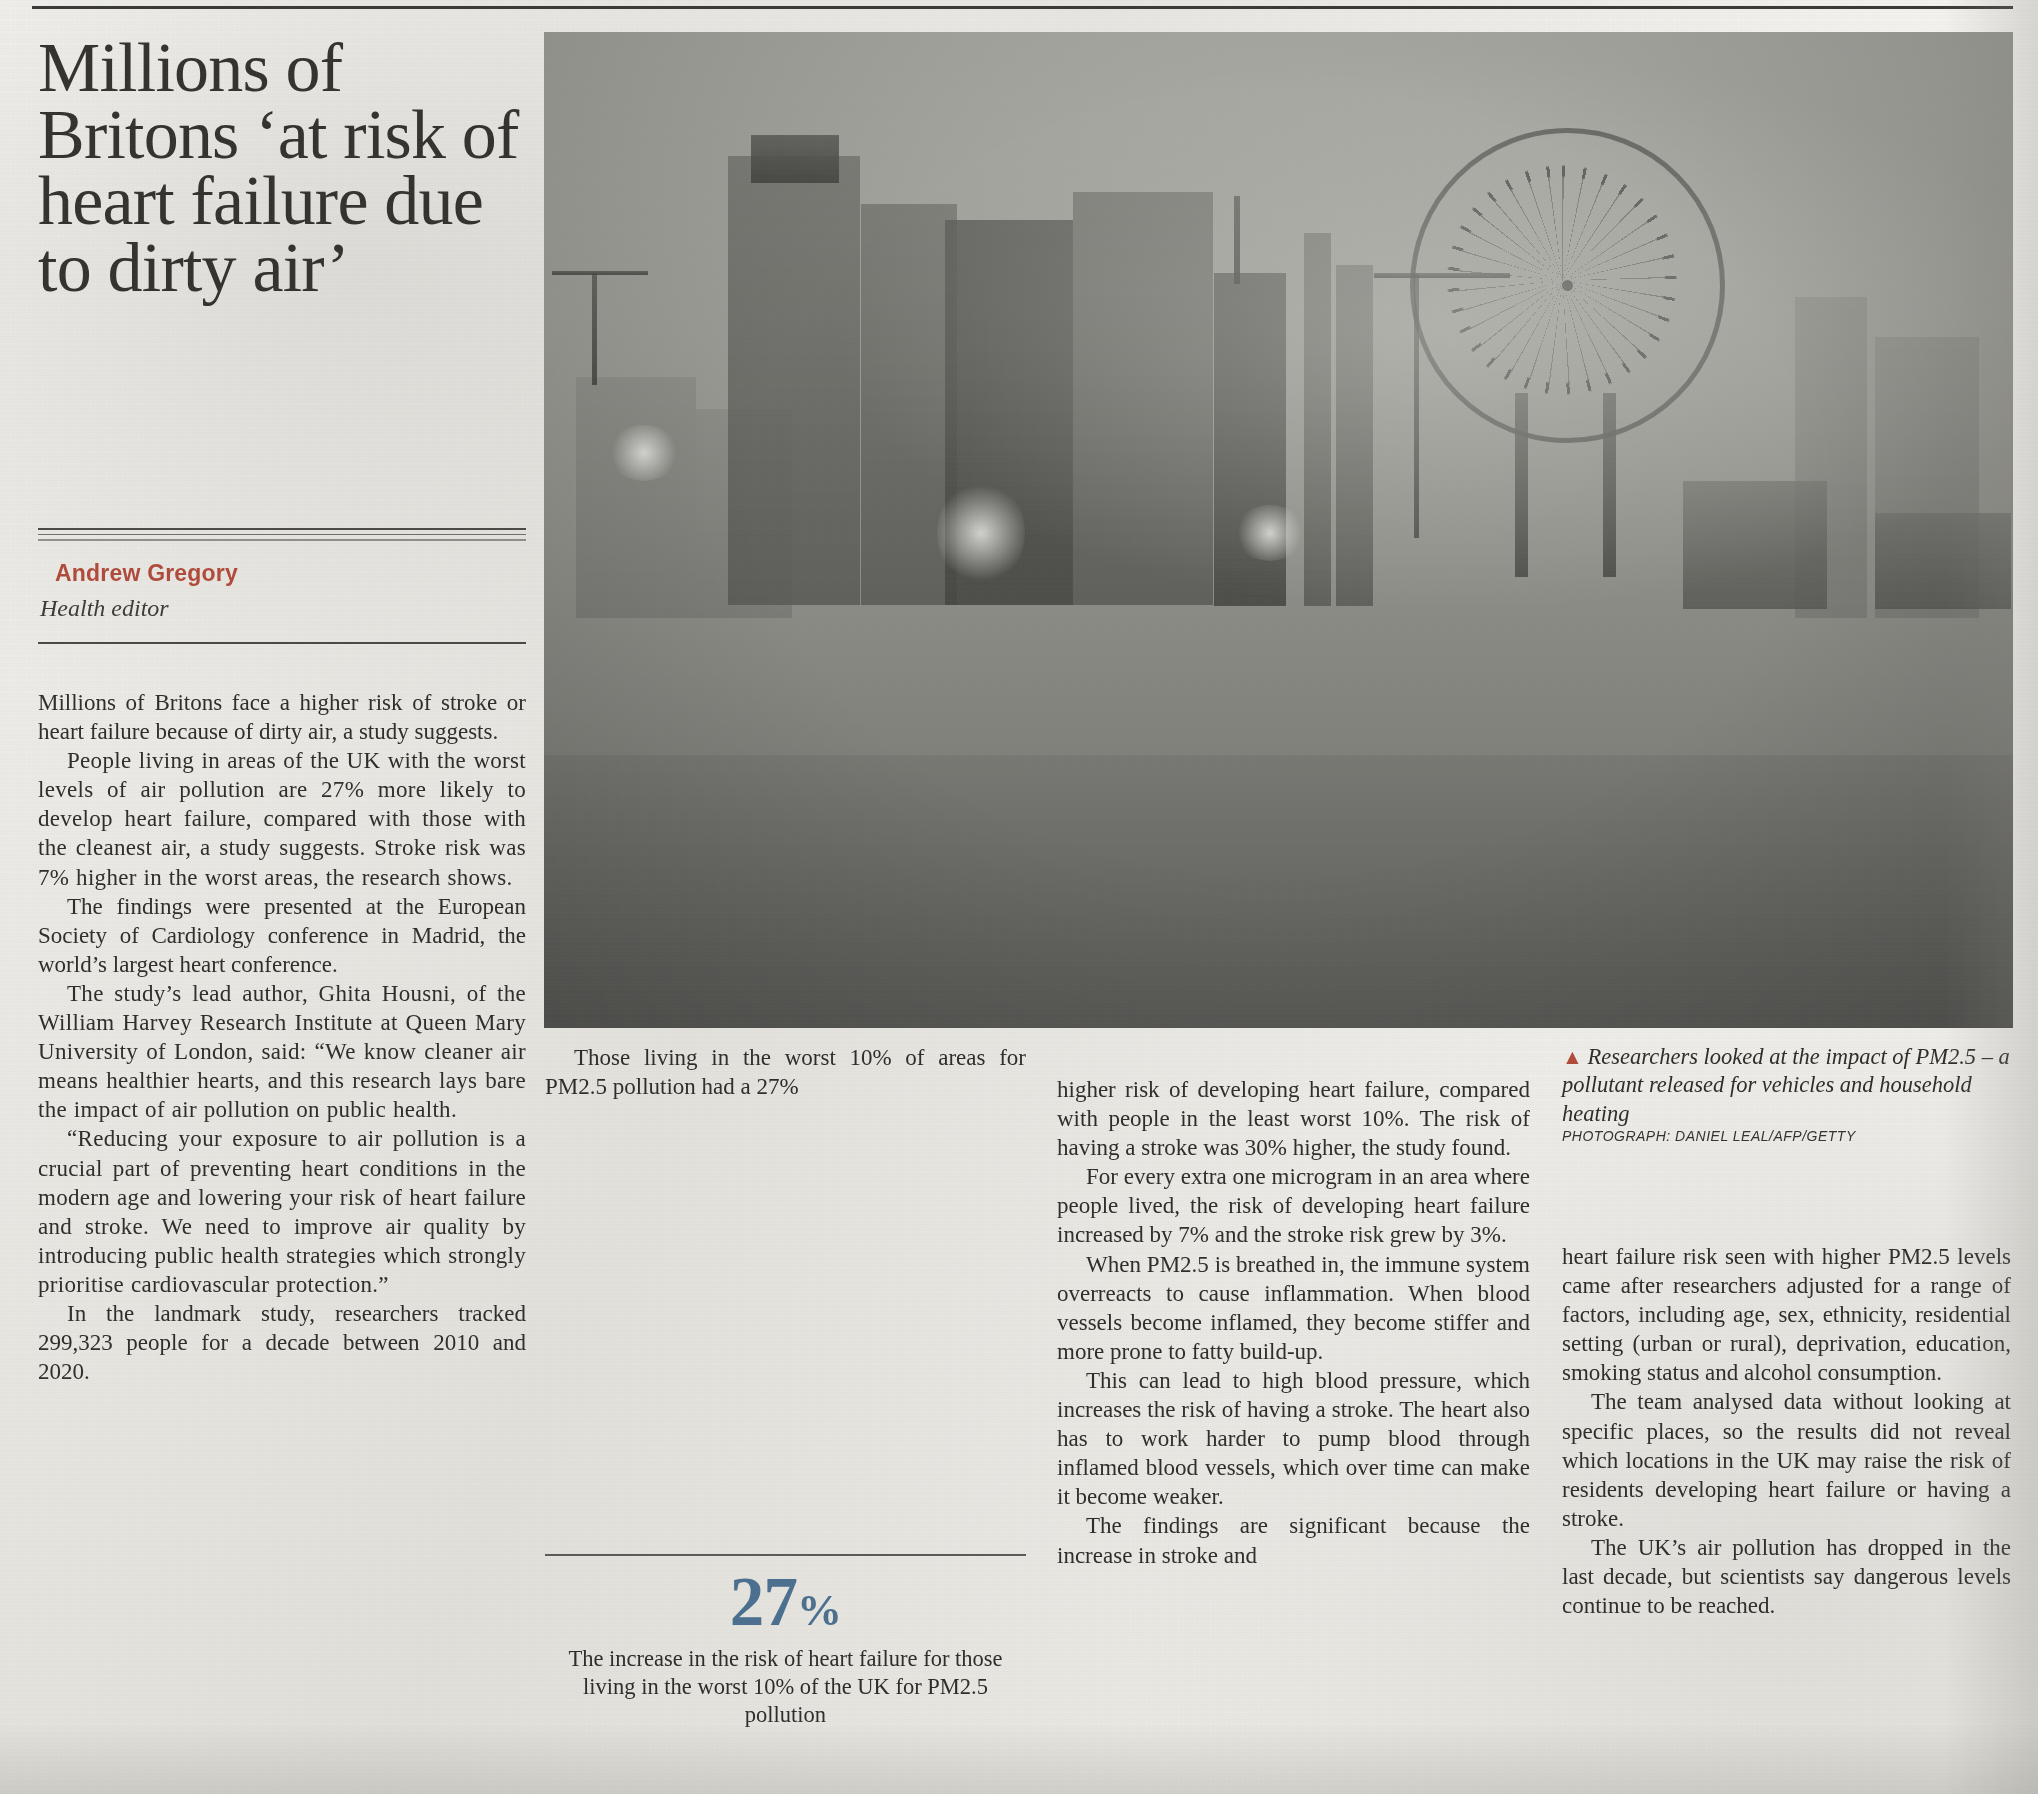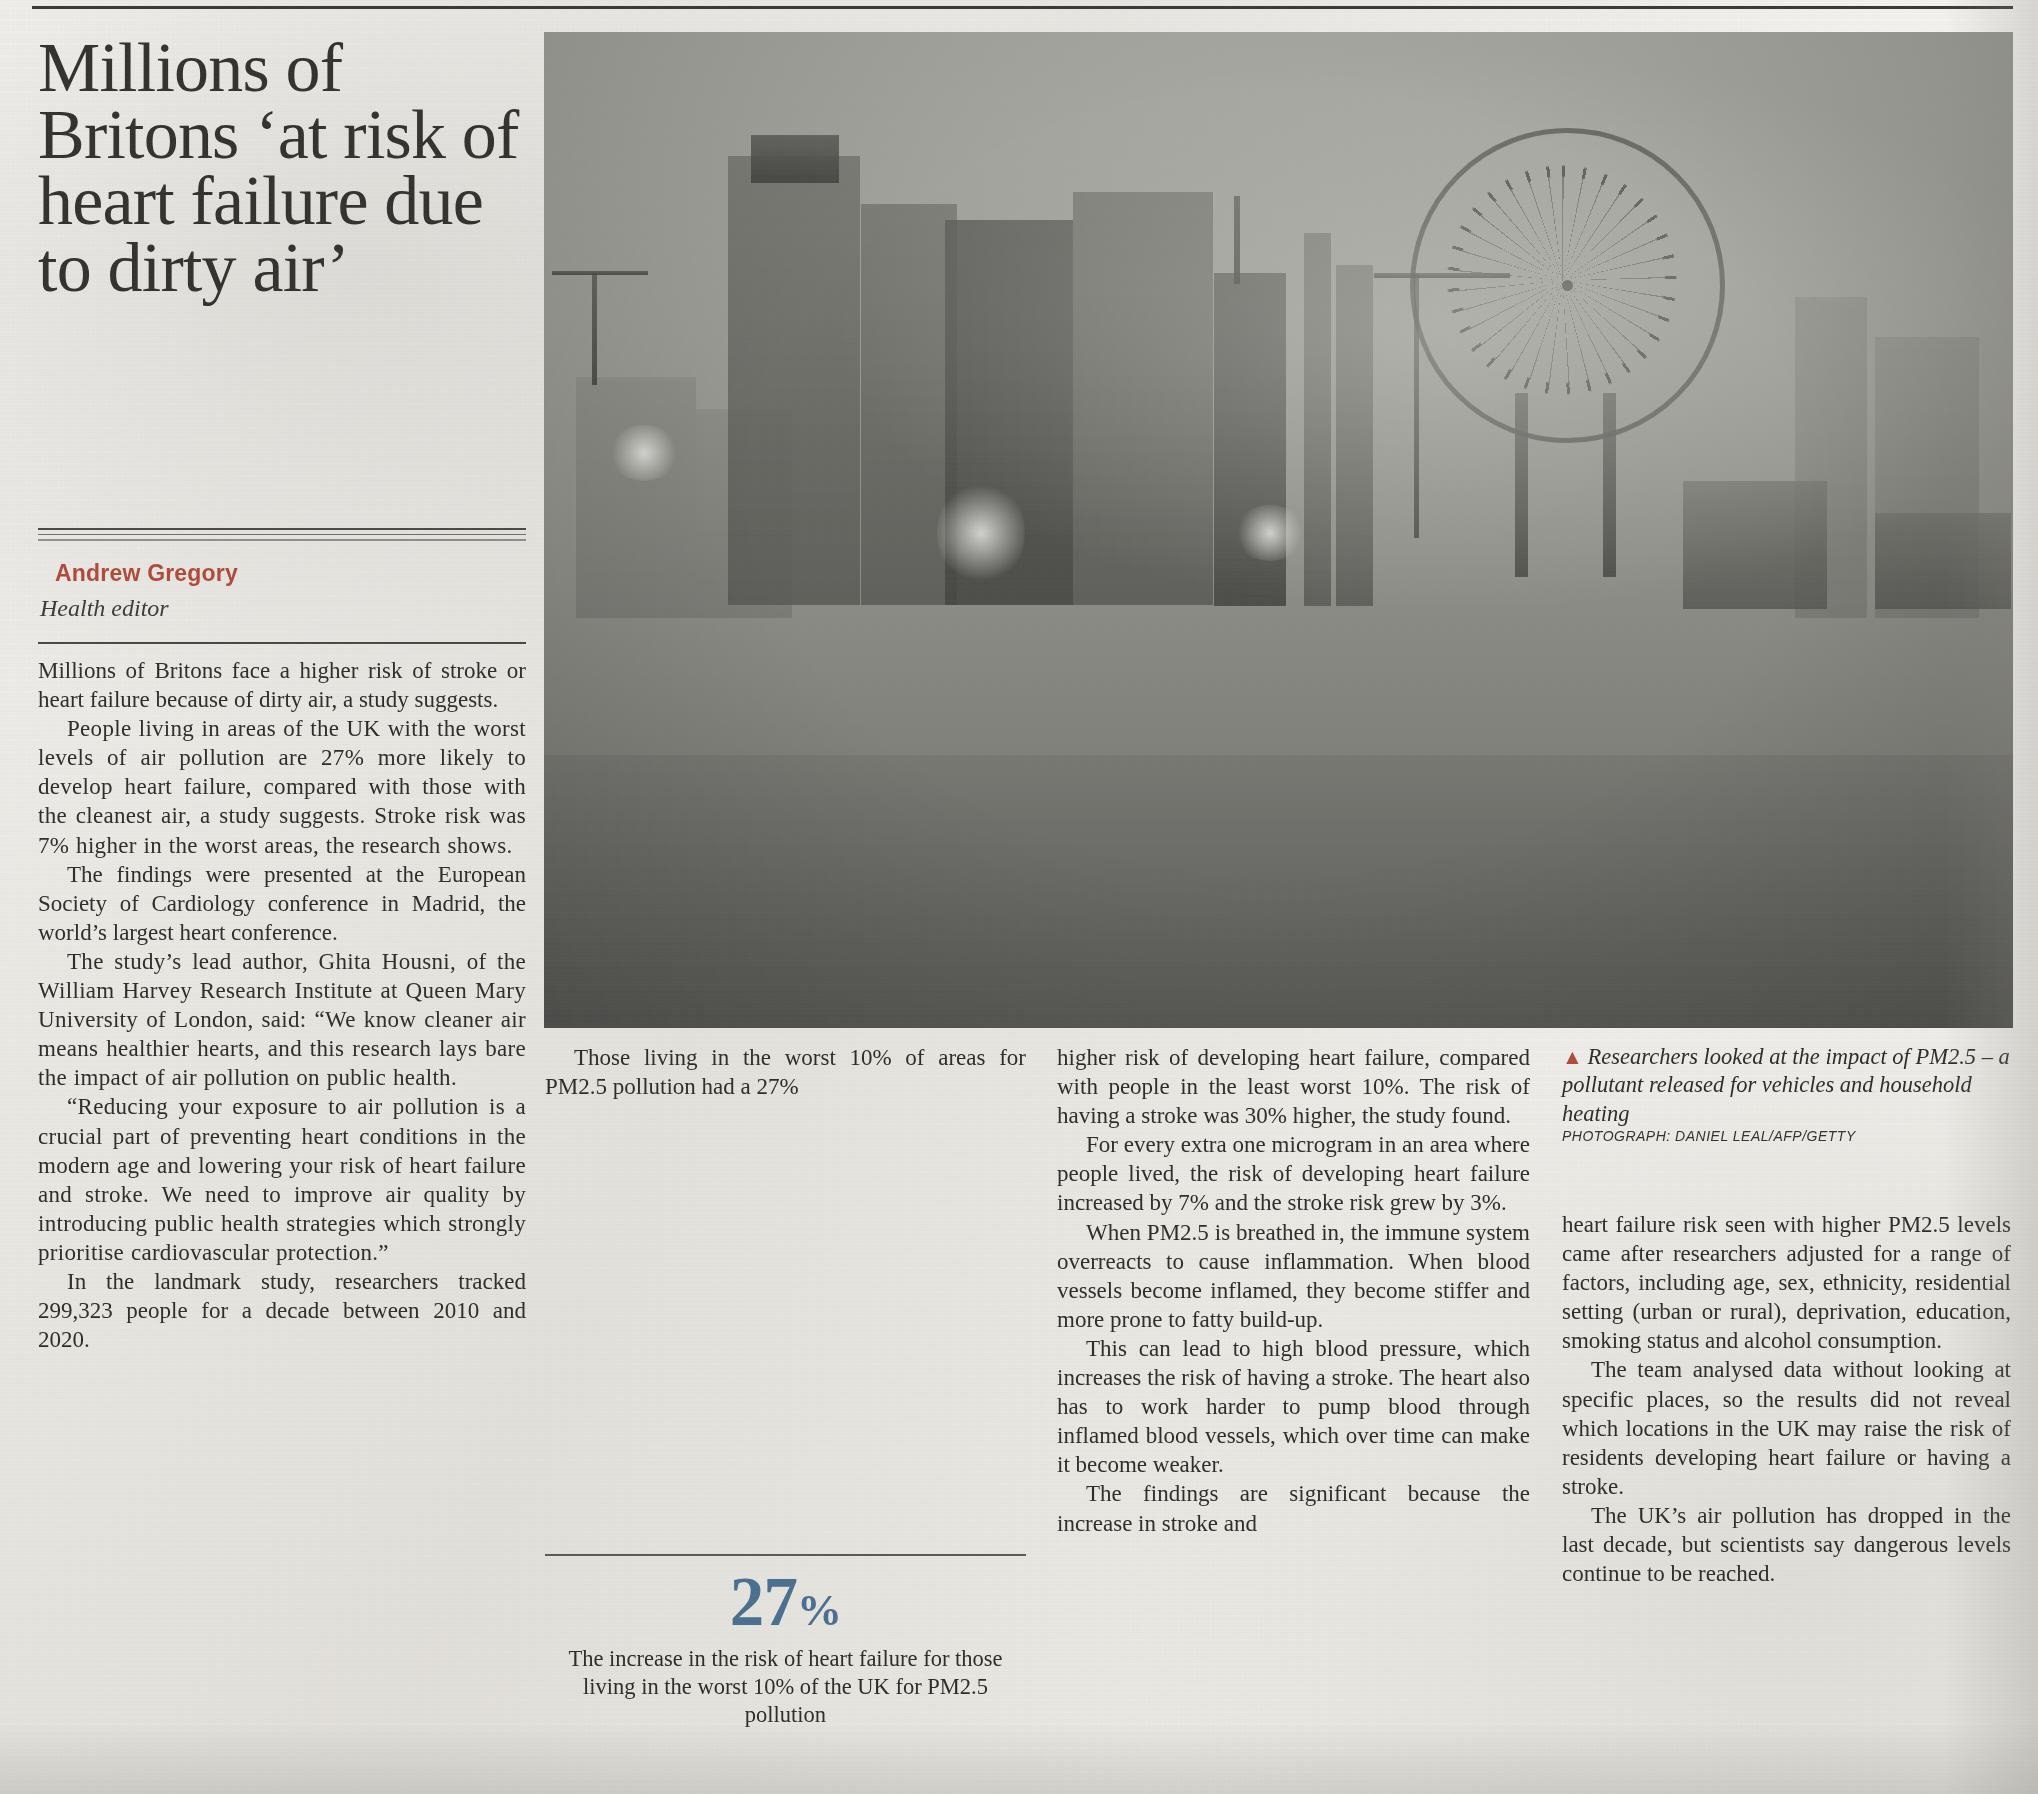--- a/index.html
+++ b/index.html
@@ -106,21 +106,21 @@
   
   .col {
     position: absolute;
     font-size: 23px;
     line-height: 1.265;
     color: #2e2d2b;
     text-align: justify;
     font-family: "Liberation Serif", serif;
   }
   .col p { margin: 0; text-indent: 29px; }
-  .col p.first { text-indent: 0; }
+  .col p.first { text-indent: 0; margin-top: 32px; }
 
   #col1 { left: 38px;  top: 656px;  width: 488px; }
   #col2 { left: 545px; top: 1043px; width: 481px; }
   #col3 { left: 1057px; top: 1043px; width: 473px; }
   #col4 { left: 1562px; top: 1210px; width: 449px; }
 
   
   #col1 p.loose { letter-spacing: 0.3px; word-spacing: 0.8px; }
 
   

